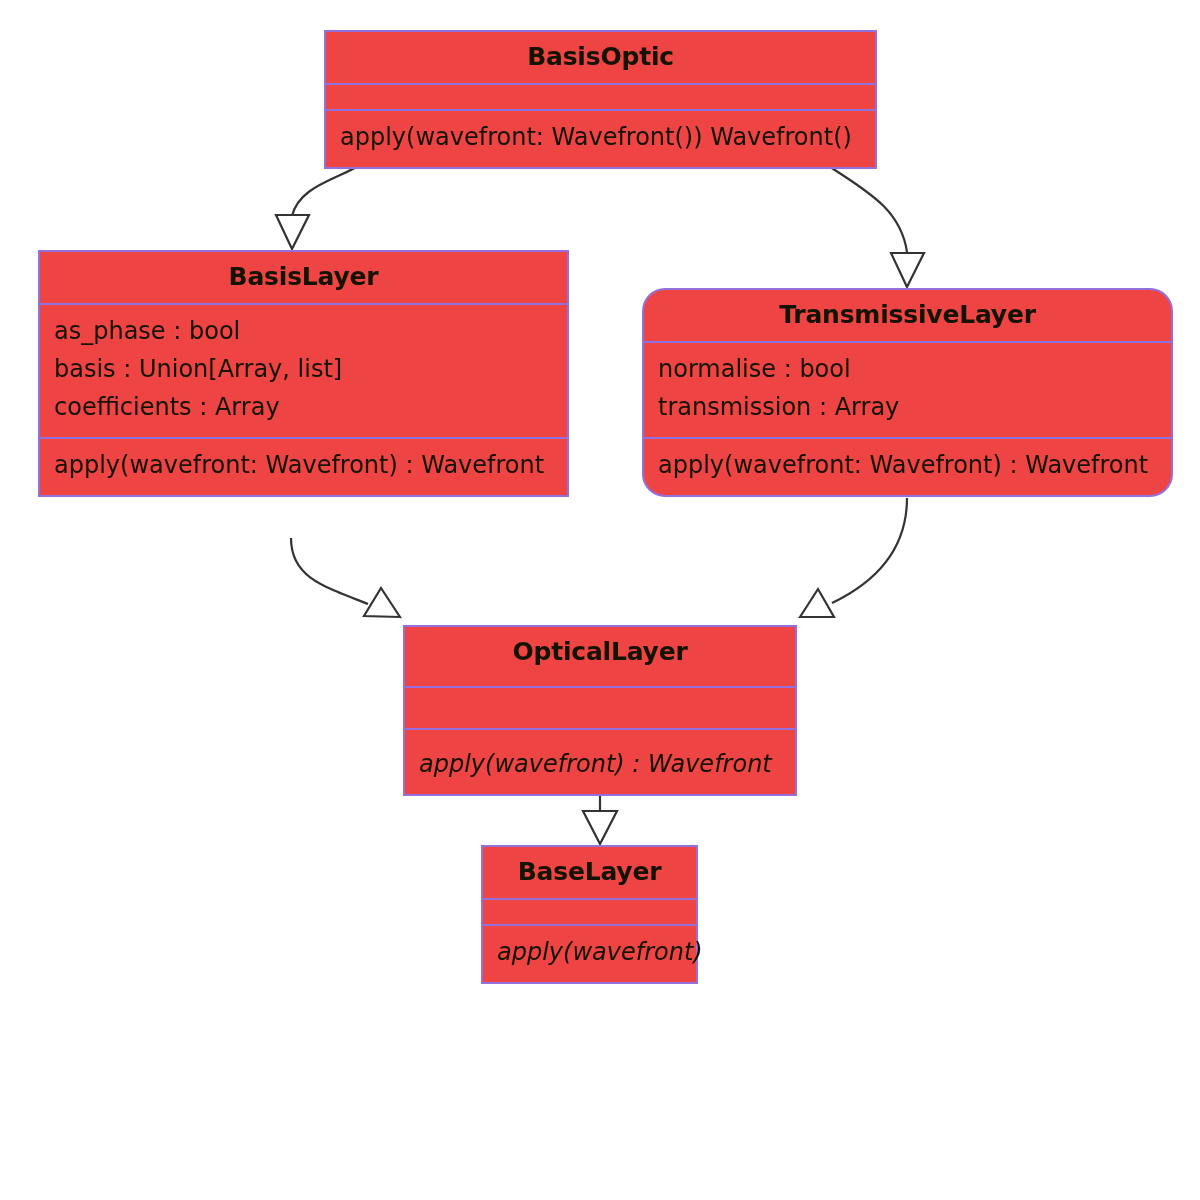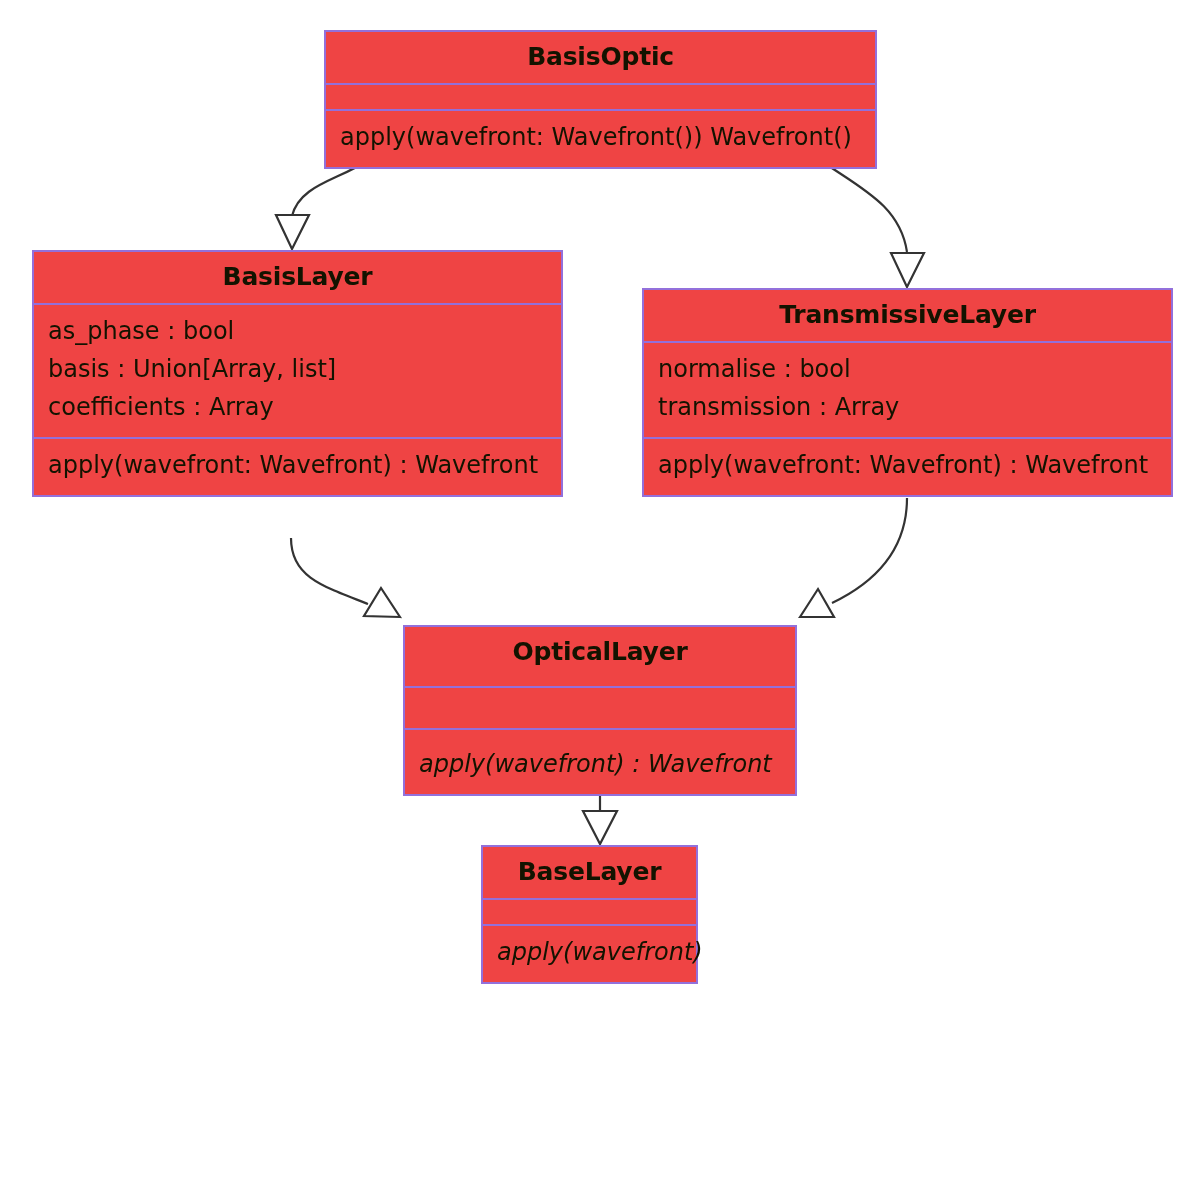--- a/index.html
+++ b/index.html
@@ -62,22 +62,22 @@
   }
   .uml-section .member {
     display: block;
   }
   .abstract .member {
     font-style: italic;
   }
 
   
   #node-basisoptic        { left: 324px; top: 30px;  width: 553px;  }
-  #node-basislayer        { left: 32px;  top: 250px; width: 531px;  }
-  #node-transmissivelayer { left: 642px; top: 288px; width: 531px;  }
+  #node-basislayer        { left: 38px;  top: 250px; width: 531px;  }
+  #node-transmissivelayer { left: 642px; top: 288px; width: 531px; border-radius: 23px;  }
   #node-opticallayer      { left: 403px; top: 625px; width: 394px; gap: 8px;  }
   #node-baselayer         { left: 481px; top: 845px; width: 217px;  }
 </style>
 </head>
 <body>
 
 <div id="diagram">
 
   <svg id="edges" viewBox="0 0 1200 1200" width="1200" height="1200">
 

